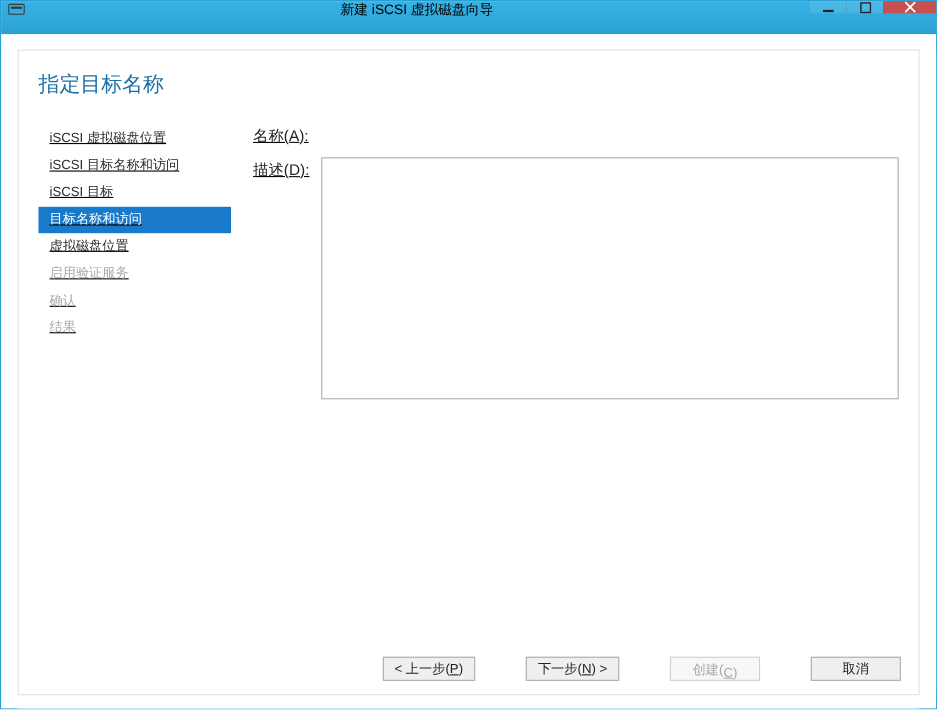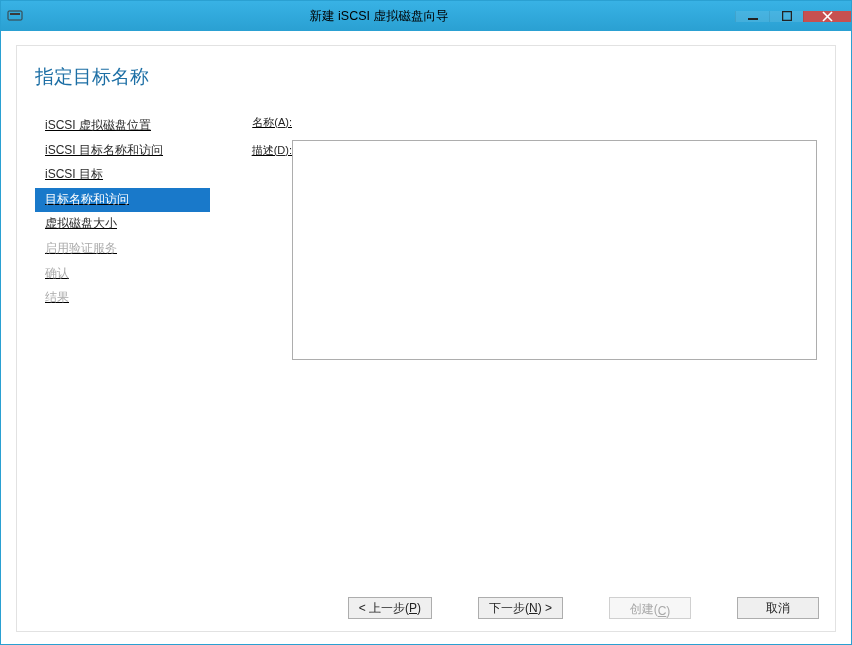--- a/index.html
+++ b/index.html
@@ -16,21 +16,21 @@
       height: 645px;
       border: 1px solid #2aa0d2;
       background: #fff;
       display: flex;
       flex-direction: column;
     }
     .titlebar {
       height: 30px;
       background: linear-gradient(#38b2e5, #2aa0d2);
       display: flex;
-      align-items: center;
+      align-items: flex-start;
       color: #000;
       flex-shrink: 0;
     }
     .title-left {
       display: flex;
       align-items: center;
       padding-left: 6px;
     }
     .title-icon {
       width: 16px; height: 16px;
@@ -122,24 +122,23 @@
       flex: 1;
       padding: 0 18px 0 20px;
     }
     .form-row {
       display: flex;
       align-items: flex-start;
       margin-bottom: 10px;
     }
     .form-label {
       width: 62px;
-      font-size: 11px;
+      font-size: 14px;
       color: #222;
       padding-top: 3px;
-      text-align: right;
     }
     .form-label .underline { text-decoration: underline; }
     .text-input {
       flex: 1;
       height: 22px;
       border: 1px solid #adadad;
       font-size: 12px;
       padding: 2px 6px;
       font-family: inherit;
     }
@@ -220,21 +219,21 @@
     <div class="content-box">
 
       <div class="page-title">指定目标名称</div>
 
       <div class="body-area">
         <div class="sidebar">
           <div class="step">iSCSI 虚拟磁盘位置</div>
           <div class="step">iSCSI 目标名称和访问</div>
           <div class="step">iSCSI 目标</div>
           <div class="step active">目标名称和访问</div>
-          <div class="step">虚拟磁盘大小</div>
+          <div class="step">虚拟磁盘位置</div>
           <div class="step disabled">启用验证服务</div>
           <div class="step disabled">确认</div>
           <div class="step disabled">结果</div>
         </div>
 
         <div class="form-area">
           <div class="form-row">
             <div class="form-label">
               <span>名称(</span><span class="underline">A</span><span>):</span>
             </div>

